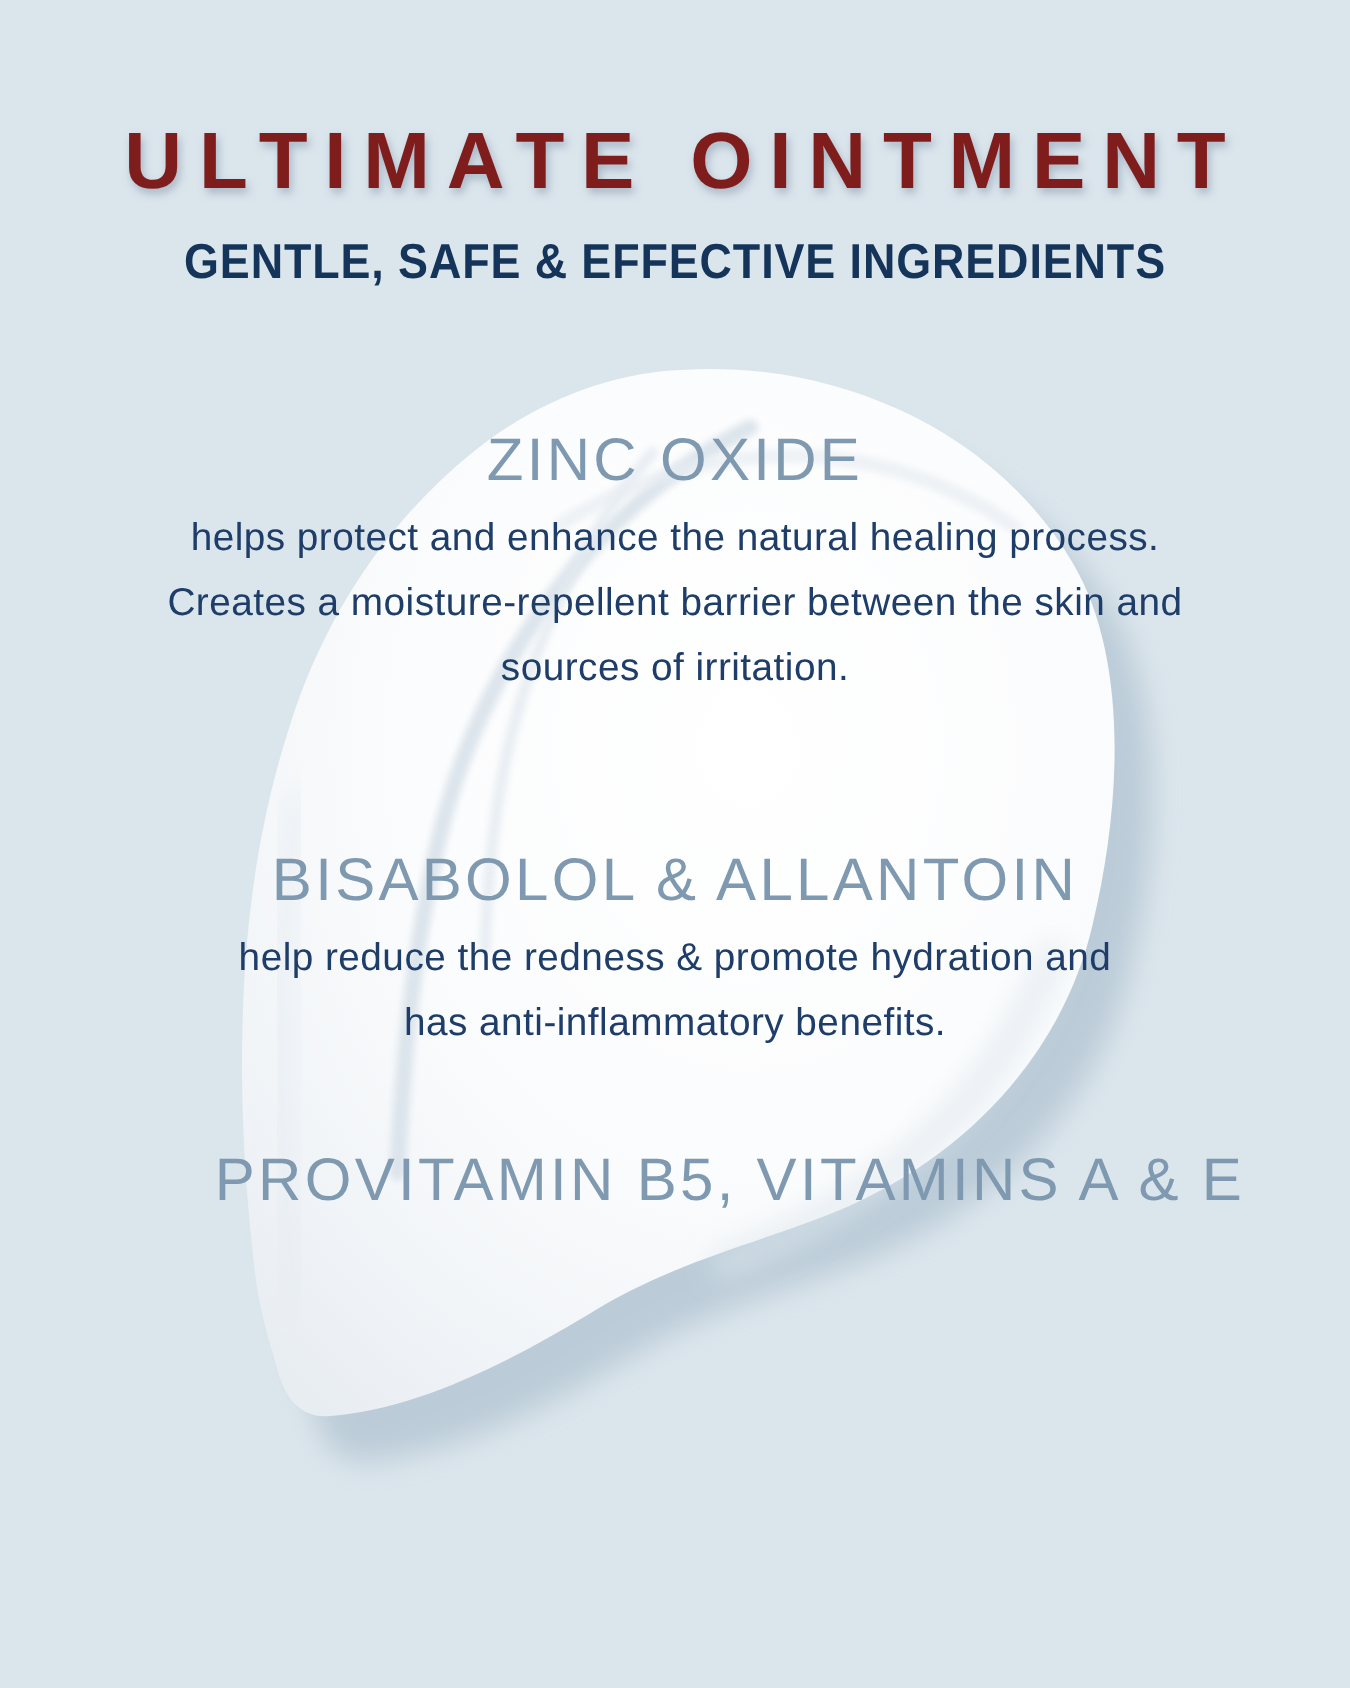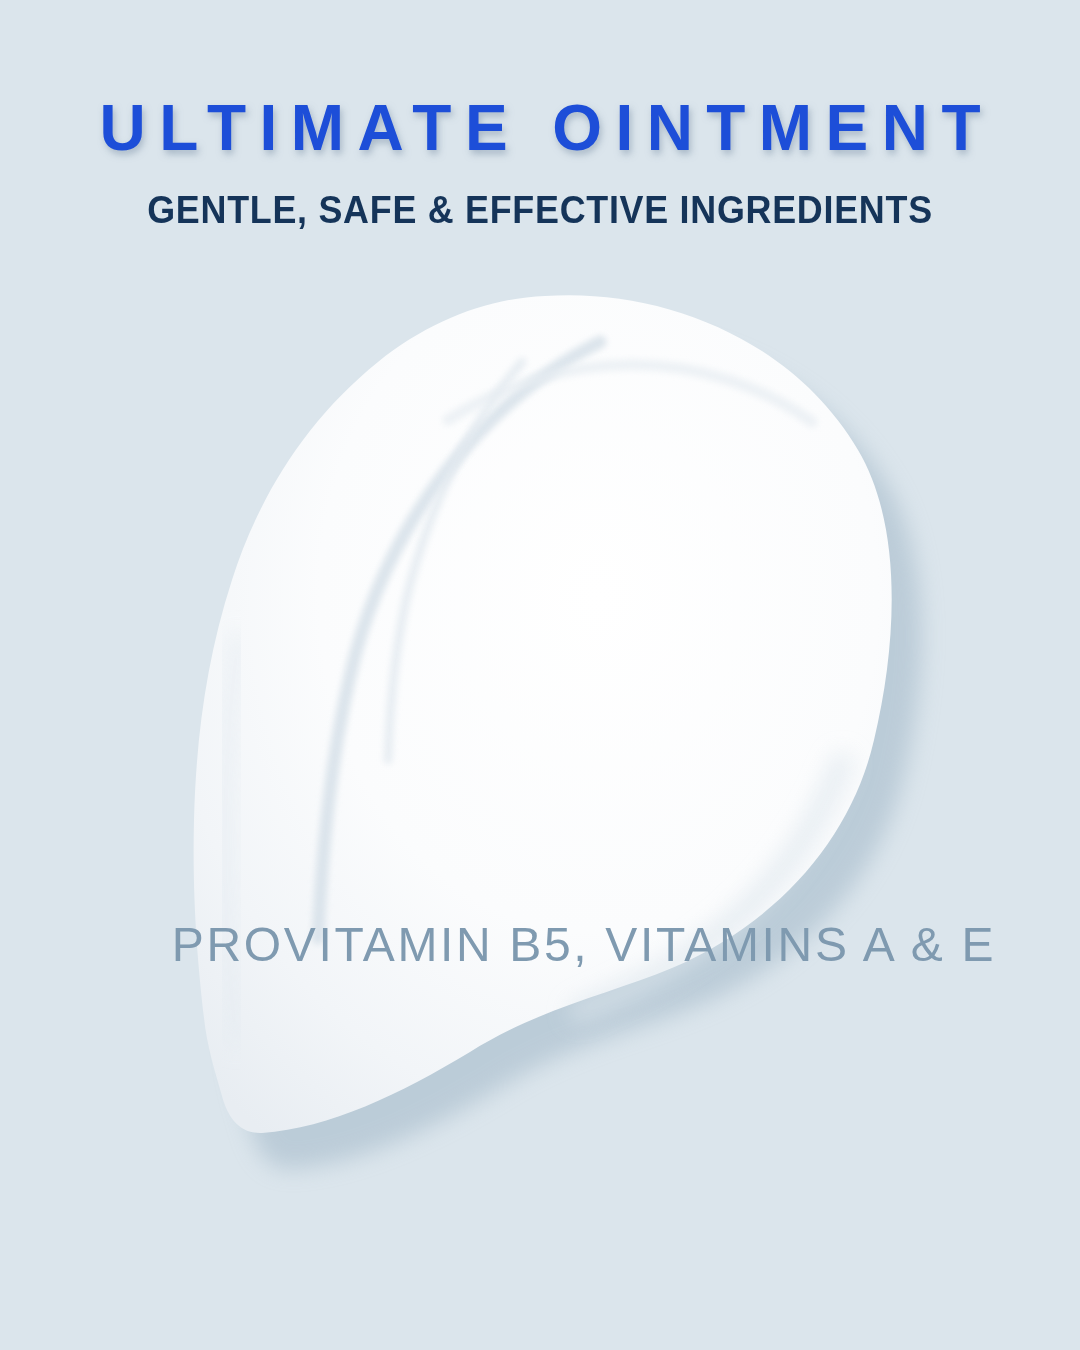--- a/index.html
+++ b/index.html
@@ -13,21 +13,21 @@
   }
   .smear-svg{
     position:absolute;left:0;top:0;width:1080px;height:1350px;
   }
   .text-layer{position:absolute;left:0;top:0;width:1080px;height:1350px;}
   .page-title{
     position:absolute;top:92px;left:0;width:100%;
     text-align:center;
     font-size:64px;line-height:72px;font-weight:700;
     letter-spacing:0.21em;text-indent:0.21em;
-    color:#1d4ed8;
+    color:#7f1d1d;
     text-shadow:2px 4px 7px rgba(125,146,167,0.55);
     margin:0;
   }
   .page-subtitle{
     position:absolute;top:186px;left:0;width:100%;
     text-align:center;
     font-size:37px;line-height:48px;font-weight:700;
     letter-spacing:0.02em;
     color:#153459;
     transform:scale(0.97,1.06);
@@ -104,20 +104,31 @@
     <path fill="none" stroke="#dde6ed" stroke-width="20" stroke-linecap="round" opacity="0.7" filter="url(#softBlur)" d="M 842 762 C 792 892 700 962 578 1012"></path>
     <path fill="none" stroke="#e4ebf1" stroke-width="16" stroke-linecap="round" opacity="0.7" filter="url(#softBlur)" d="M 238 640 C 222 760 220 900 236 1040"></path>
   </svg>
 
   <div class="text-layer">
 
     <h1 class="page-title">ULTIMATE OINTMENT</h1>
 
     <h2 class="page-subtitle">GENTLE, SAFE &amp; EFFECTIVE INGREDIENTS</h2>
 
+    <section class="section section-zinc">
+      <h3 class="ingredient-heading">ZINC OXIDE</h3>
+      <p class="ingredient-description">helps protect and enhance the natural healing process.
+Creates a moisture-repellent barrier between the skin and
+sources of irritation.</p>
+    </section>
 
+    <section class="section section-bisabolol">
+      <h3 class="ingredient-heading">BISABOLOL &amp; ALLANTOIN</h3>
+      <p class="ingredient-description">help reduce the redness &amp; promote hydration and
+has anti-inflammatory benefits.</p>
+    </section>
 
     <section class="section section-provitamin">
       <h3 class="ingredient-heading">PROVITAMIN B5, VITAMINS A &amp; E</h3>
     </section>
 
   </div>
 </div>
 
 </body></html>

